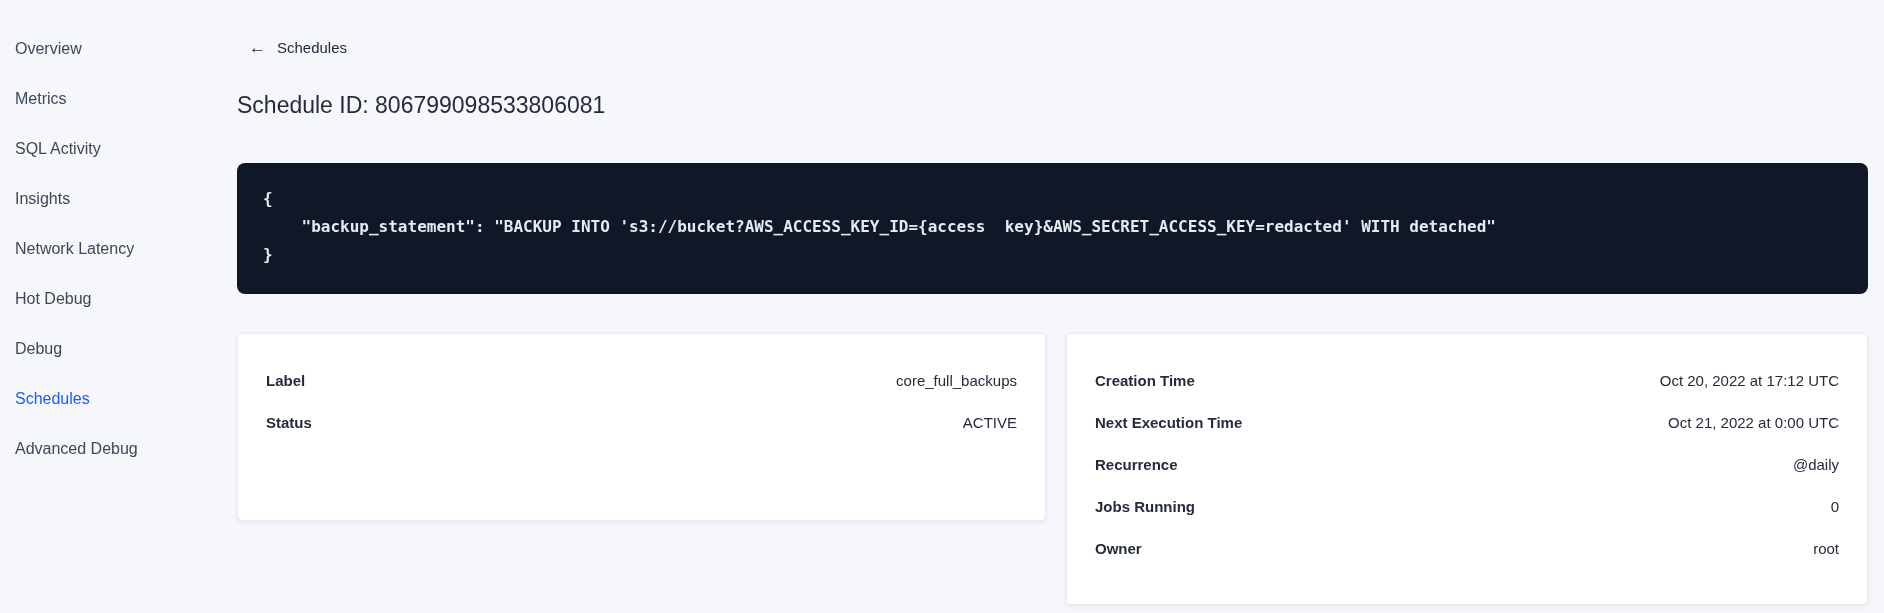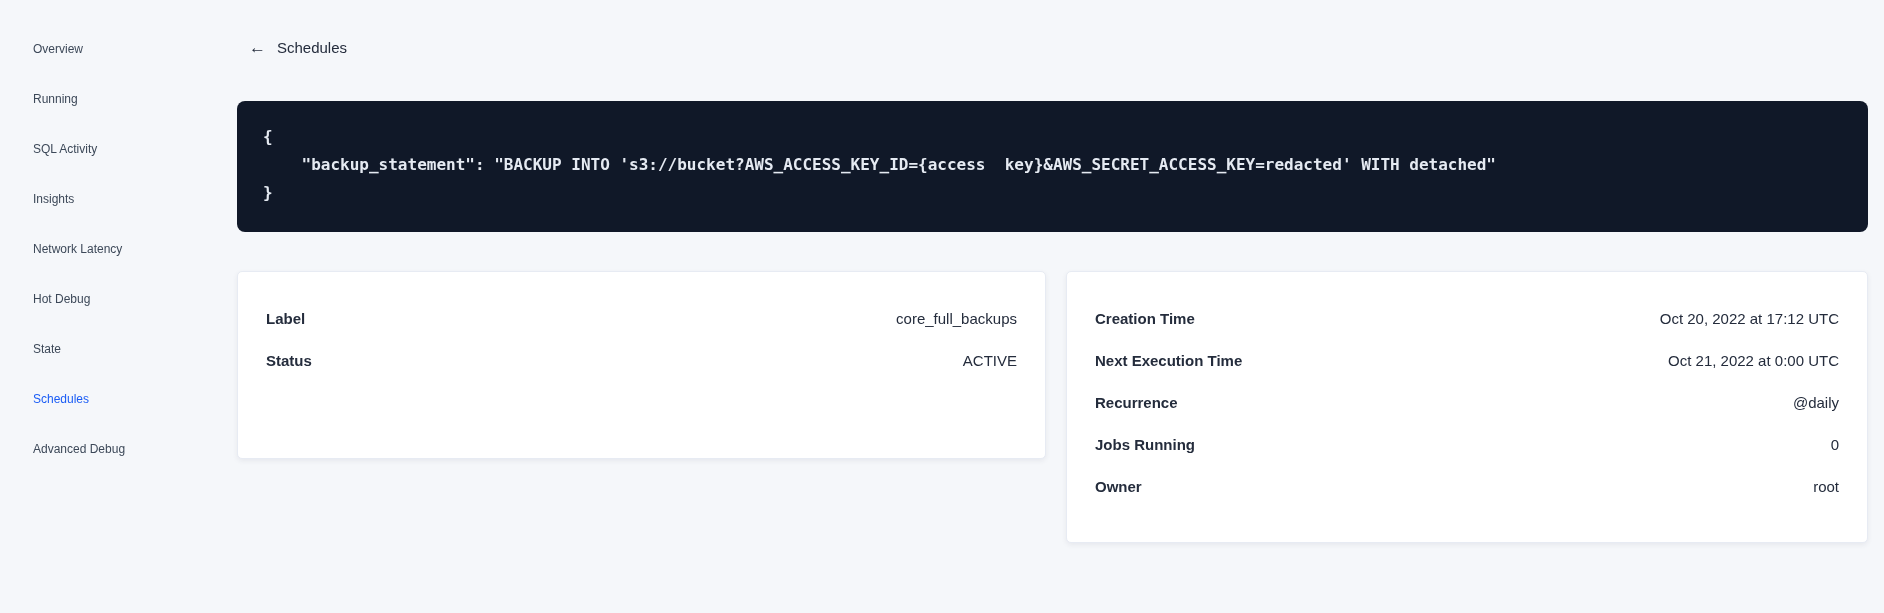--- a/index.html
+++ b/index.html
@@ -9,21 +9,21 @@
     font-family:"Liberation Sans", sans-serif;
     color:#242c3c;
     overflow:hidden;
   }
   .layout { display:flex; width:1884px; height:613px; }
 
   
   .sidebar { width:237px; flex-shrink:0; padding-top:24px; }
   .nav-item {
     height:50px; display:flex; align-items:center;
-    padding-left:33px; font-size:12px; color:#3c4858; cursor:pointer;
+    padding-left:15px; font-size:16px; color:#3c4858; cursor:pointer;
   }
   .nav-item.active { color:#1a5cf5; }
 
   
   .main { flex:1; padding:36px 16px 0 0; }
   .back-link {
     display:inline-flex; align-items:center; gap:11px;
     padding-left:12px; font-size:15px; color:#242c3c; cursor:pointer;
     height:22px;
   }
@@ -62,37 +62,38 @@
   .row-label { font-weight:700; color:#242c3c; }
   .row-value { color:#242c3c; }
 </style>
 </head>
 <body>
 
 <div class="layout">
 
   <nav class="sidebar">
     <div class="nav-item">Overview</div>
-    <div class="nav-item">Running</div>
+    <div class="nav-item">Metrics</div>
     <div class="nav-item">SQL Activity</div>
     <div class="nav-item">Insights</div>
     <div class="nav-item">Network Latency</div>
     <div class="nav-item">Hot Debug</div>
-    <div class="nav-item">State</div>
+    <div class="nav-item">Debug</div>
     <div class="nav-item active">Schedules</div>
     <div class="nav-item">Advanced Debug</div>
   </nav>
 
   <main class="main">
 
     <div class="back-link">
       <span class="back-arrow">←</span>
       <span>Schedules</span>
     </div>
 
+    <h1 class="page-title">Schedule ID: 806799098533806081</h1>
 
     <div class="code-box">
       <div class="code-line">{</div>
       <div class="code-line">    "backup_statement": "BACKUP INTO 's3://bucket?AWS_ACCESS_KEY_ID={access  key}&amp;AWS_SECRET_ACCESS_KEY=redacted' WITH detached"</div>
       <div class="code-line">}</div>
     </div>
 
     <div class="cards">
 
       <section class="card card-left">

